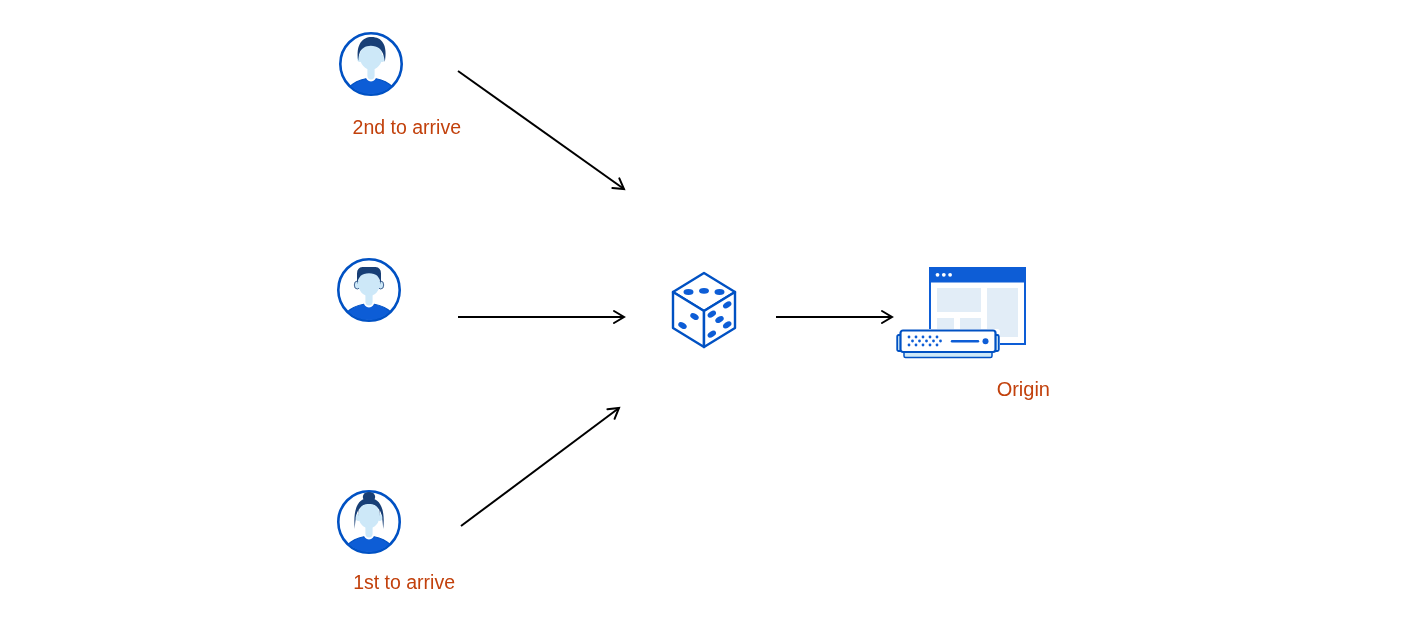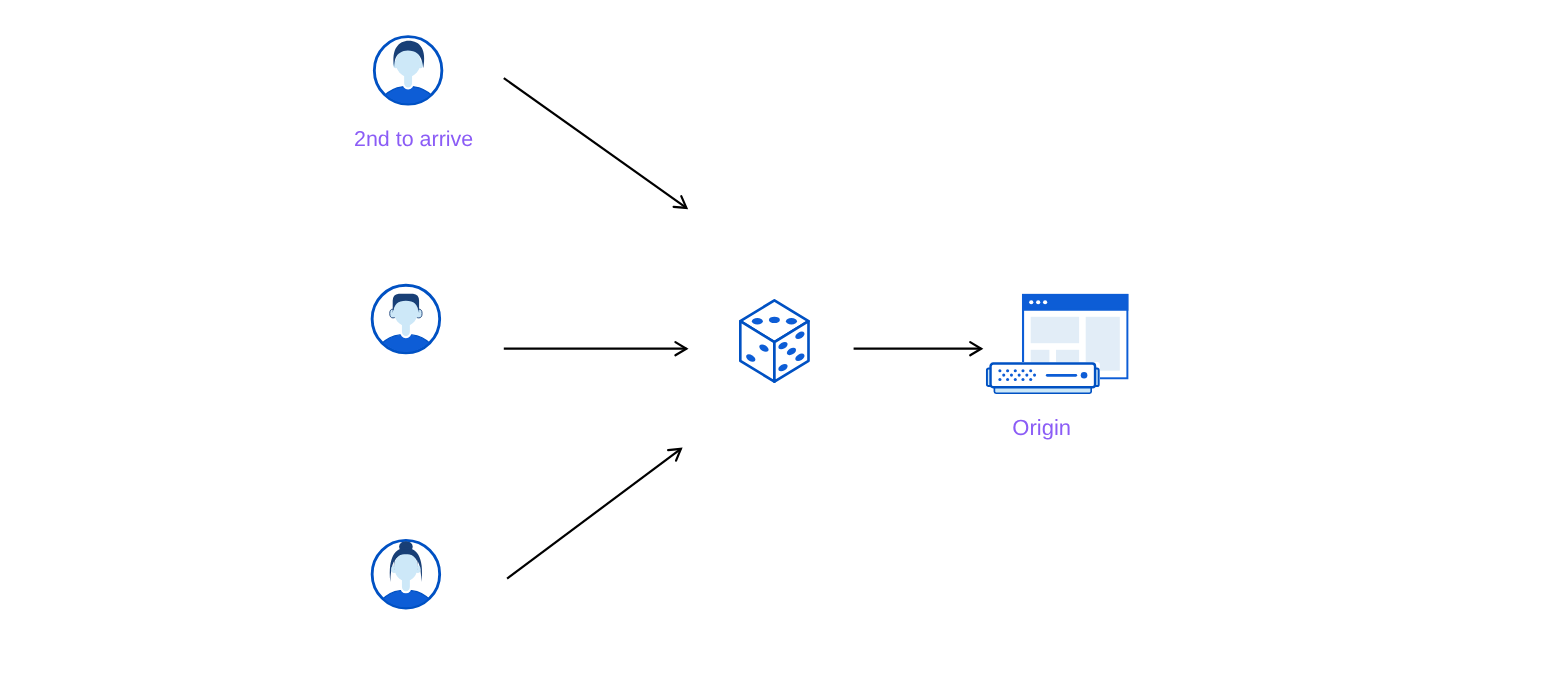--- a/index.html
+++ b/index.html
@@ -7,24 +7,24 @@
     position:relative;
     width:1405px;height:633px;
     background:#ffffff;
     font-family:"Liberation Sans",sans-serif;
     overflow:hidden;
   }
   .abs{position:absolute;}
   .node-label{
     position:absolute;
     width:170px;
-    text-align:center;
+    text-align:right;
     font-size:19.5px;
     line-height:22px;
-    color:#8b5cf6;
+    color:#c2410c;
     white-space:nowrap;
   }
   svg{display:block;}
 </style>
 </head>
 <body>
 
 <div class="canvas">
 
   <svg class="abs" style="left:0;top:0;z-index:0;" width="1405" height="633" viewBox="0 0 1405 633">
@@ -91,20 +91,21 @@
         <path d="M28.5,34 h9 v10.5 a4.5,5 0 0 1 -9,0 Z" fill="#cde8f8" stroke="#ffffff" stroke-width="1.8"></path>
         <ellipse cx="33" cy="8" rx="6.2" ry="5.2" fill="#183f76"></ellipse>
         <path d="M18.8,40 C16.5,16.5 24,9 33,9 C42,9 49.8,16.5 47.2,40 C46.6,26 44.6,20 40.2,17.6 C35.8,15.4 30.2,15.4 25.8,17.6 C21.4,20 19.4,26 18.8,40 Z" fill="#183f76"></path>
         <ellipse cx="22.2" cy="28.5" rx="2.5" ry="3.4" fill="#cde8f8"></ellipse>
         <ellipse cx="43.8" cy="28.5" rx="2.5" ry="3.4" fill="#cde8f8"></ellipse>
         <ellipse cx="33" cy="26.5" rx="10.6" ry="12.8" fill="#cde8f8"></ellipse>
         <path d="M22.4,29 C21,14 26,10.5 33,10.5 C40,10.5 45,14 43.6,29 C43.6,29 44.8,18.5 39.5,16.2 C35.6,14.5 30.4,14.5 26.5,16.2 C21.2,18.5 22.4,29 22.4,29 Z" fill="#183f76"></path>
       </g>
     </svg>
   </div>
+  <div class="node-label" style="left:285px;top:571px;">1st to arrive</div>
 
   <div class="abs" style="left:671px;top:271px;">
     <svg width="66" height="78" viewBox="0 0 66 78">
       <g stroke="#0051c3" stroke-width="2.4" stroke-linejoin="round" fill="#ffffff">
         <path d="M33,2 L64,21 L33,40 L2,21 Z"></path>
         <path d="M2,21 L33,40 L33,76 L2,57 Z"></path>
         <path d="M64,21 L33,40 L33,76 L64,57 Z"></path>
       </g>
       <g fill="#0d5dd6">
 
@@ -164,15 +165,15 @@
           <circle cx="20" cy="16" r="1.4"></circle>
           <circle cx="27" cy="16" r="1.4"></circle>
           <circle cx="34" cy="16" r="1.4"></circle>
           <circle cx="41" cy="16" r="1.4"></circle>
       </g>
       <line x1="56" y1="12.2" x2="82" y2="12.2" stroke="#0d5dd6" stroke-width="2.4" stroke-linecap="round"></line>
       <circle cx="89.5" cy="12.2" r="3" fill="#0d5dd6"></circle>
     </svg>
   </div>
 
-  <div class="node-label" style="left:862px;top:378px;font-size:20px;">Origin</div>
+  <div class="node-label" style="left:880px;top:378px;font-size:20px;">Origin</div>
 
 </div>
 
 </body></html>

